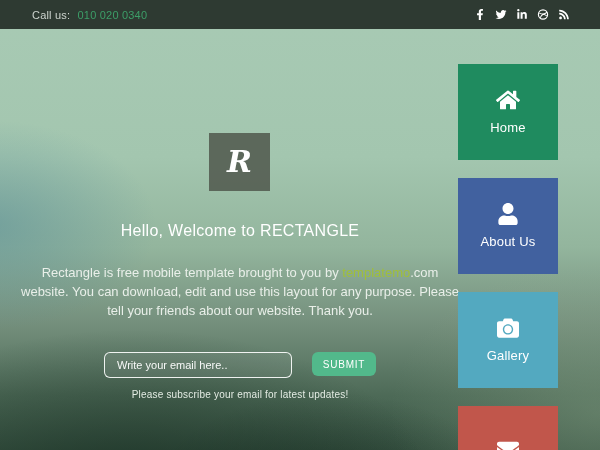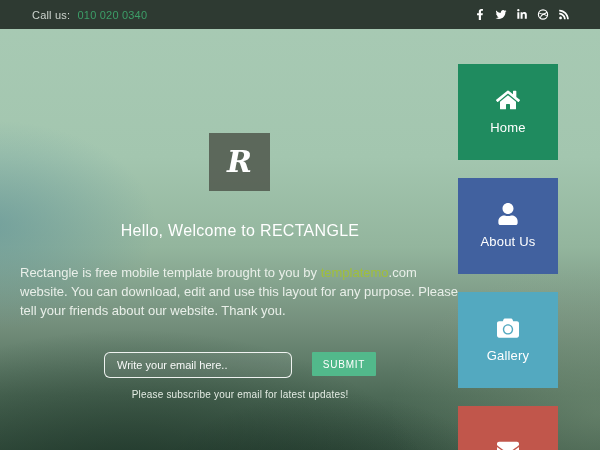--- a/index.html
+++ b/index.html
@@ -34,38 +34,38 @@
   .logo .letter {
     color:#fff; font-family:"DejaVu Serif", serif; font-style:italic;
     font-weight:bold; font-size:30px; line-height:1;
   }
   
   .heading {
     position:absolute; top:222px; left:0; width:480px; text-align:center;
     color:#fff; font-size:16px; font-weight:normal; letter-spacing:0.3px;
   }
   .intro {
-    position:absolute; top:263px; left:20px; width:440px; text-align:left;
+    position:absolute; top:263px; left:20px; width:440px; text-align:center;
     color:#e9efe9; font-size:13px; line-height:19px;
   }
   .intro .link { color:#a0bf3a; cursor:pointer; }
   
   .subscribe {
     position:absolute; top:352px; left:0; width:480px;
     display:flex; justify-content:center; gap:20px;
   }
   .email-input {
     width:188px; height:24px; border:1px solid rgba(255,255,255,0.9);
     border-radius:6px; background:rgba(255,255,255,0.08); color:#fff;
     font-size:11px; padding:12px 12px; outline:none;
     font-family:"Liberation Sans", sans-serif;
   }
   .email-input::placeholder { color:rgba(255,255,255,0.95); }
   .submit-btn {
-    width:64px; height:24px; border:none; border-radius:1px;
+    width:64px; height:24px; border:none; border-radius:6px;
     background:#52b98b; color:#fff; font-size:10px; letter-spacing:0.8px;
     cursor:pointer; font-family:"Liberation Sans", sans-serif;
   }
   .note {
     position:absolute; top:389px; left:0; width:480px; text-align:center;
     color:#e3ebe3; font-size:10px; letter-spacing:0.2px;
   }
   
   .tile {
     position:absolute; left:458px; width:100px; height:96px;

